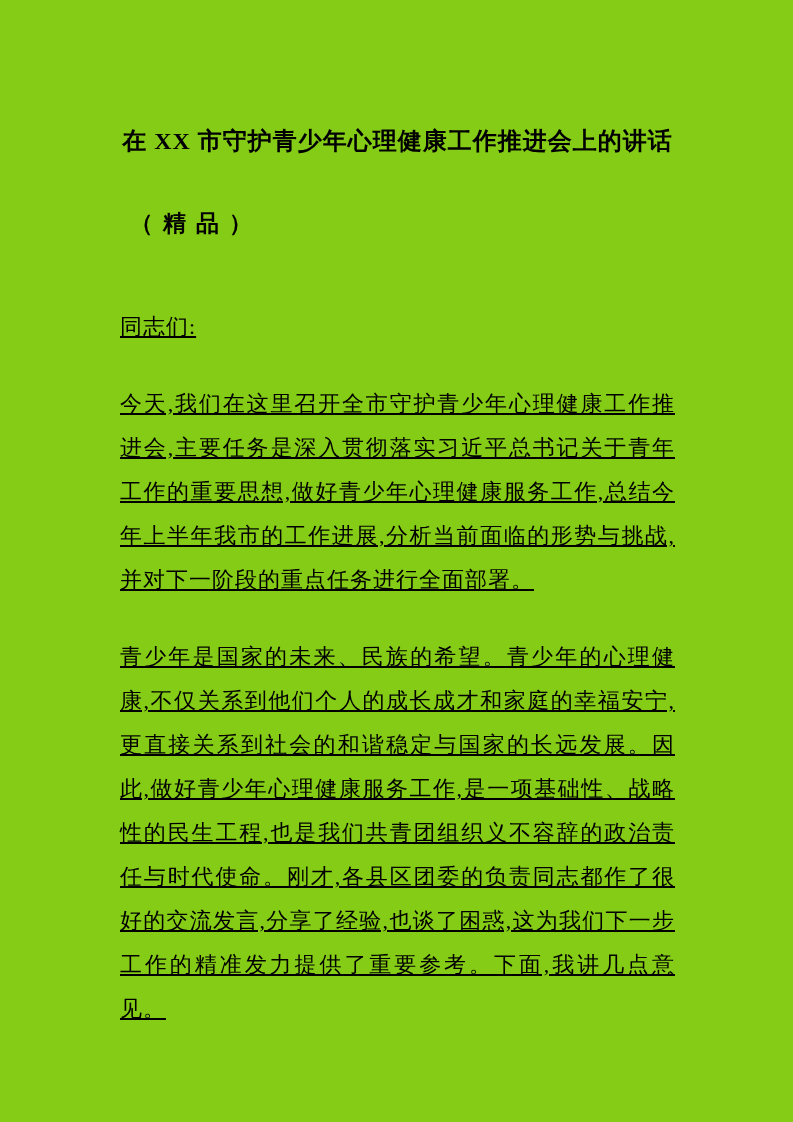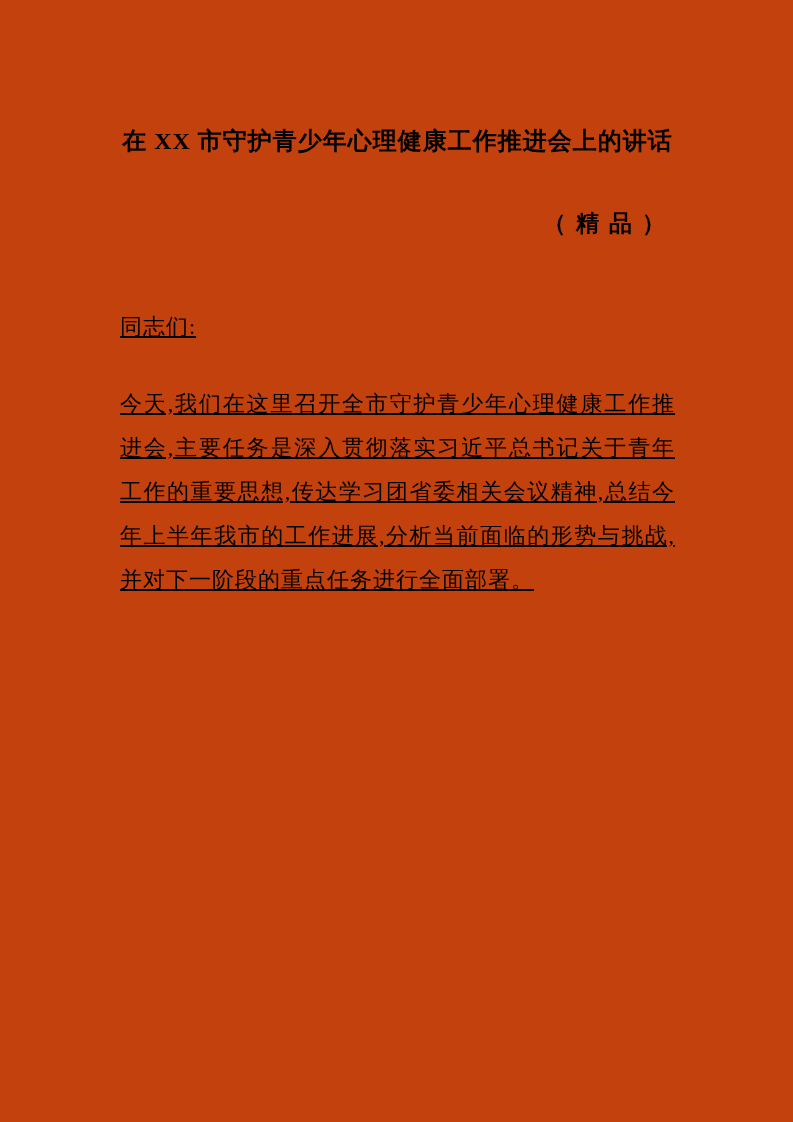--- a/index.html
+++ b/index.html
@@ -4,21 +4,21 @@
 <style>
   html, body {
     margin: 0;
     padding: 0;
     background: #ffffff;
   }
   .page {
     position: relative;
     width: 793px;
     height: 1122px;
-    background: #c2410c;
+    background: #84cc16;
     color: #000000;
     font-family: "Liberation Serif", "DejaVu Serif", serif;
     overflow: hidden;
     box-sizing: border-box;
   }
   .content {
     box-sizing: border-box;
     padding: 126px 118px 0 120px; 
   }
   .doc-title {
@@ -29,21 +29,21 @@
     text-align: center;
     letter-spacing: 1px;
     white-space: nowrap;
   }
   .doc-subtitle {
     margin: 53px 0 0 0;
     padding-left: 10px; 
     font-size: 23px;
     line-height: 30px;
     font-weight: bold;
-    text-align: right;
+    text-align: left;
     letter-spacing: 10px;
   }
   .body-text p {
     margin: 0 0 33px 0;
     font-size: 22px;
     line-height: 44px;
     letter-spacing: 1px;
     text-align: justify;
     text-justify: inter-character;
     text-align-last: left;
@@ -55,16 +55,17 @@
 </style>
 </head>
 <body>
 
 <div class="page">
   <div class="content">
     <h1 class="doc-title">在 XX 市守护青少年心理健康工作推进会上的讲话</h1>
     <h2 class="doc-subtitle">（精品）</h2>
     <div class="body-text">
       <p class="first">同志们:</p>
-      <p>今天,我们在这里召开全市守护青少年心理健康工作推进会,主要任务是深入贯彻落实习近平总书记关于青年工作的重要思想,传达学习团省委相关会议精神,总结今年上半年我市的工作进展,分析当前面临的形势与挑战,并对下一阶段的重点任务进行全面部署。</p>
+      <p>今天,我们在这里召开全市守护青少年心理健康工作推进会,主要任务是深入贯彻落实习近平总书记关于青年工作的重要思想,做好青少年心理健康服务工作,总结今年上半年我市的工作进展,分析当前面临的形势与挑战,并对下一阶段的重点任务进行全面部署。</p>
+      <p>青少年是国家的未来、民族的希望。青少年的心理健康,不仅关系到他们个人的成长成才和家庭的幸福安宁,更直接关系到社会的和谐稳定与国家的长远发展。因此,做好青少年心理健康服务工作,是一项基础性、战略性的民生工程,也是我们共青团组织义不容辞的政治责任与时代使命。刚才,各县区团委的负责同志都作了很好的交流发言,分享了经验,也谈了困惑,这为我们下一步工作的精准发力提供了重要参考。下面,我讲几点意见。</p>
     </div>
   </div>
 </div>
 
 </body></html>

